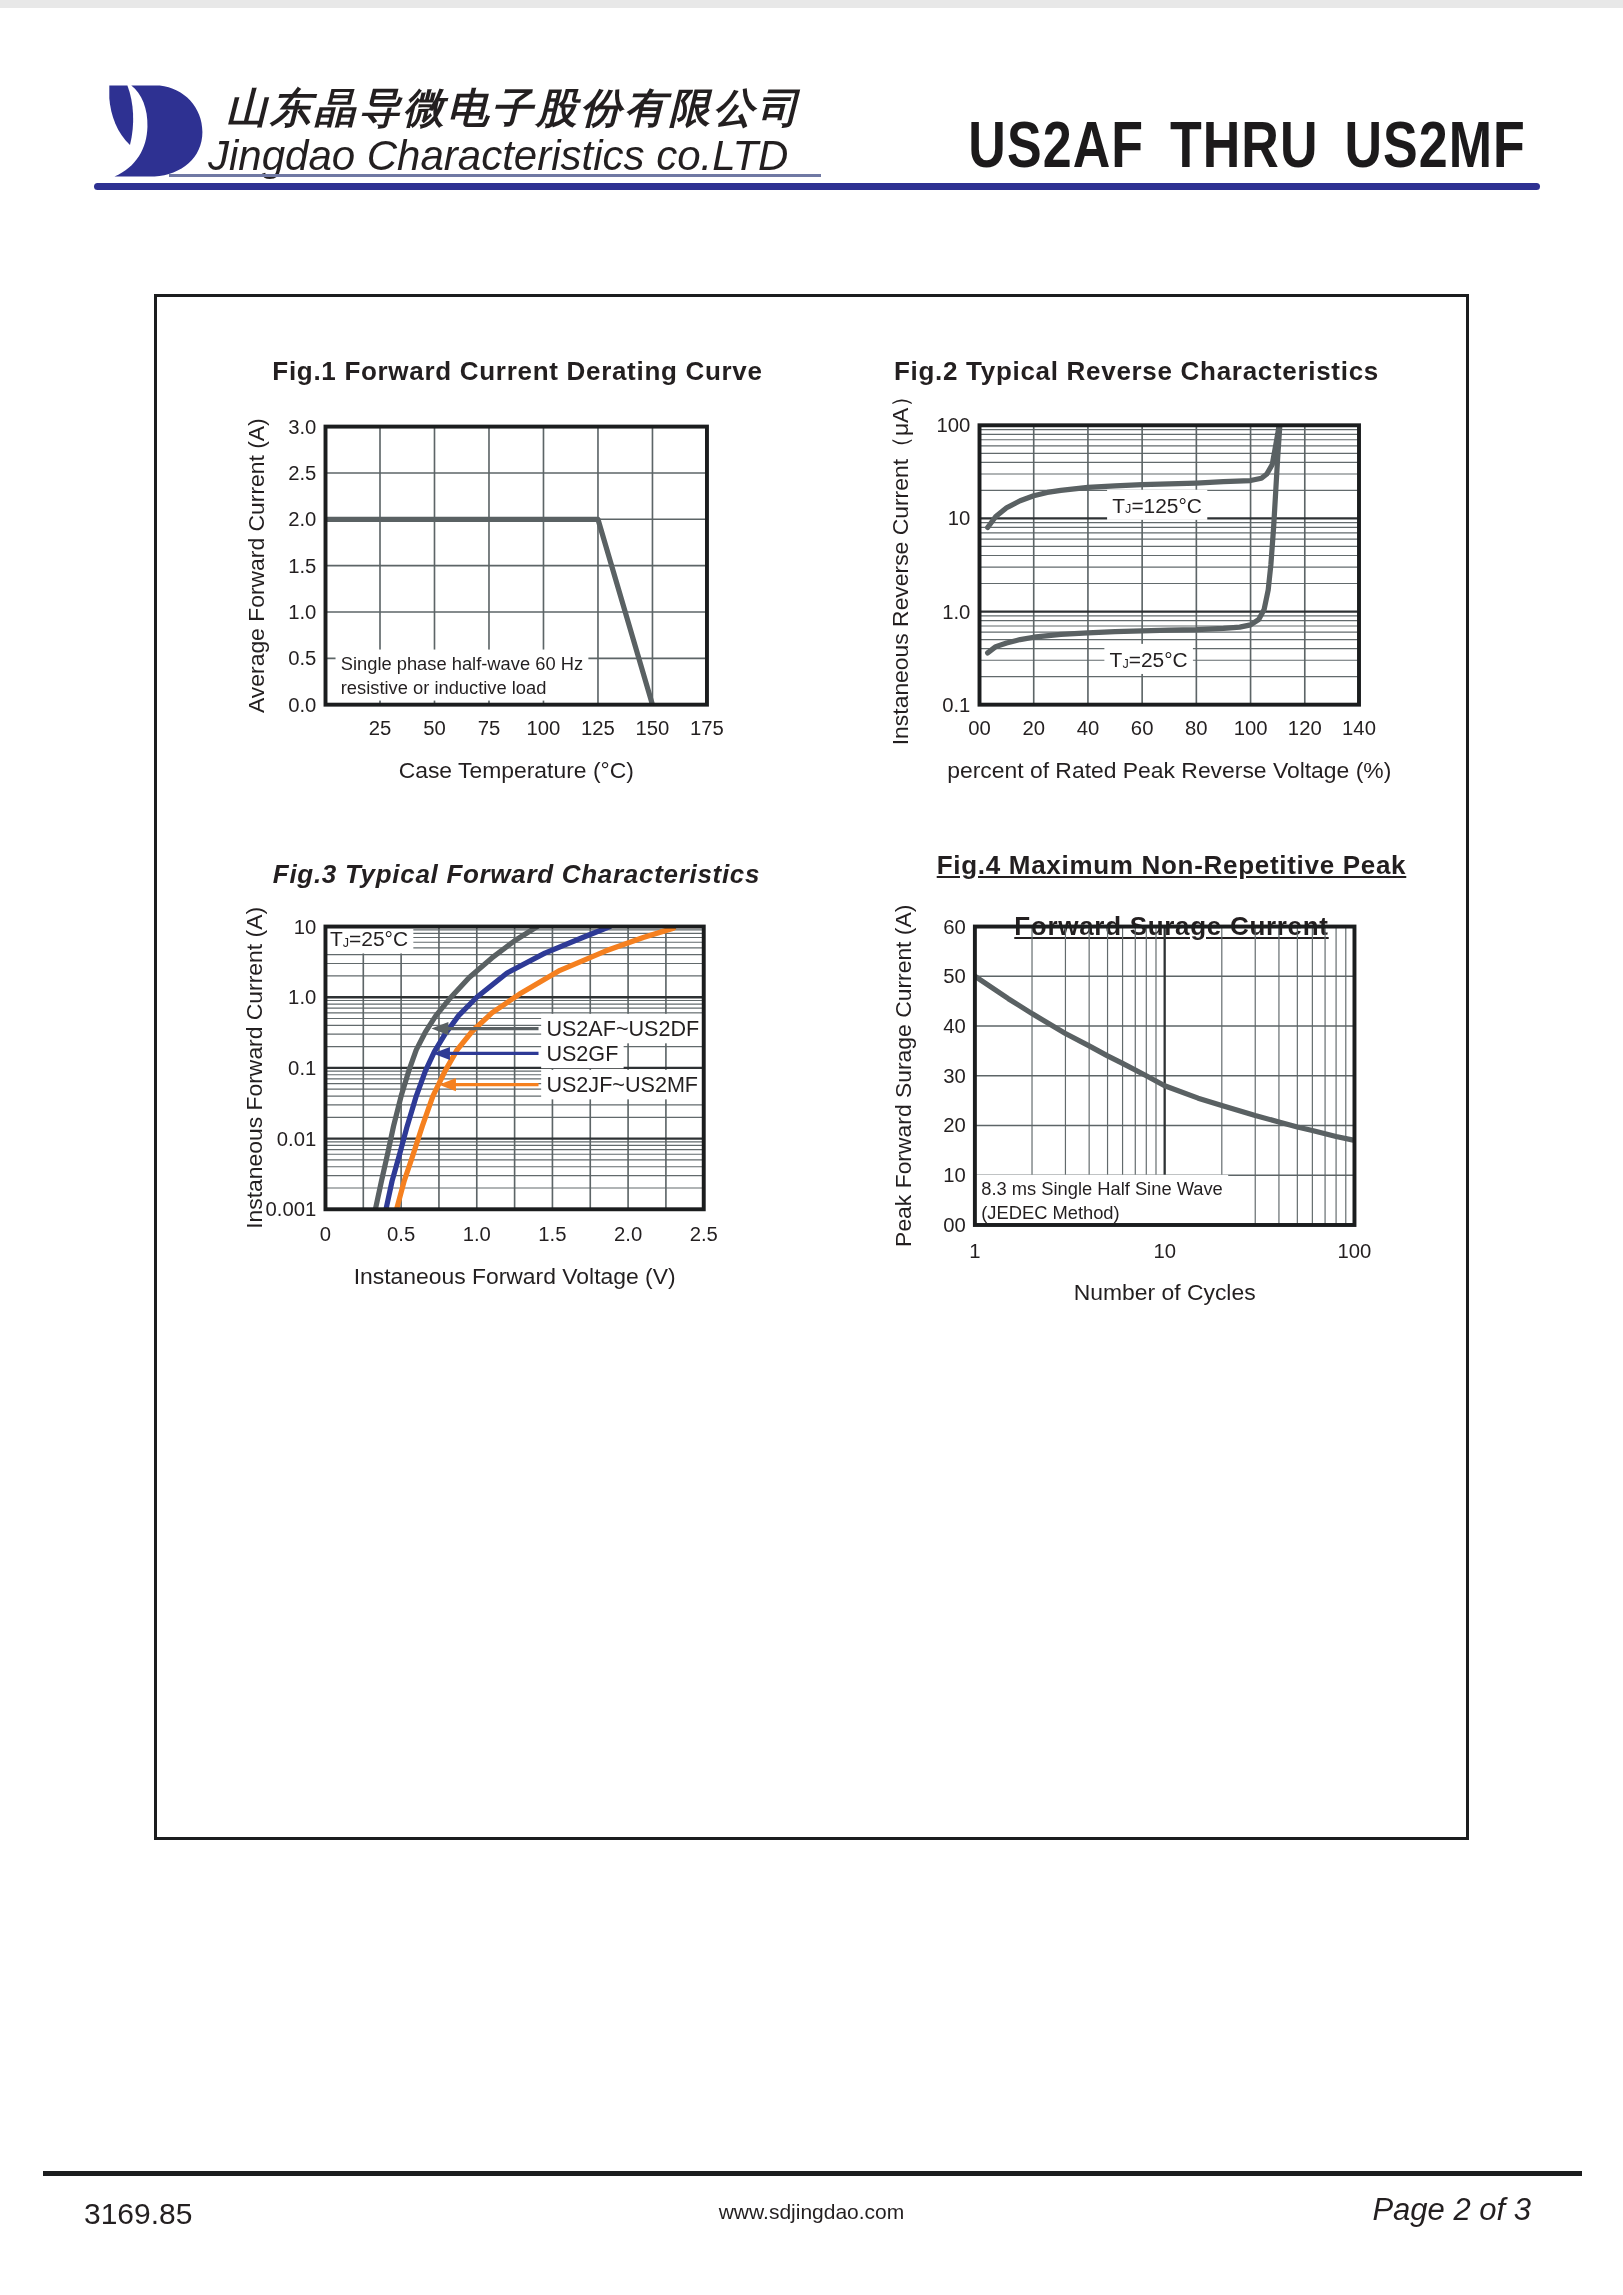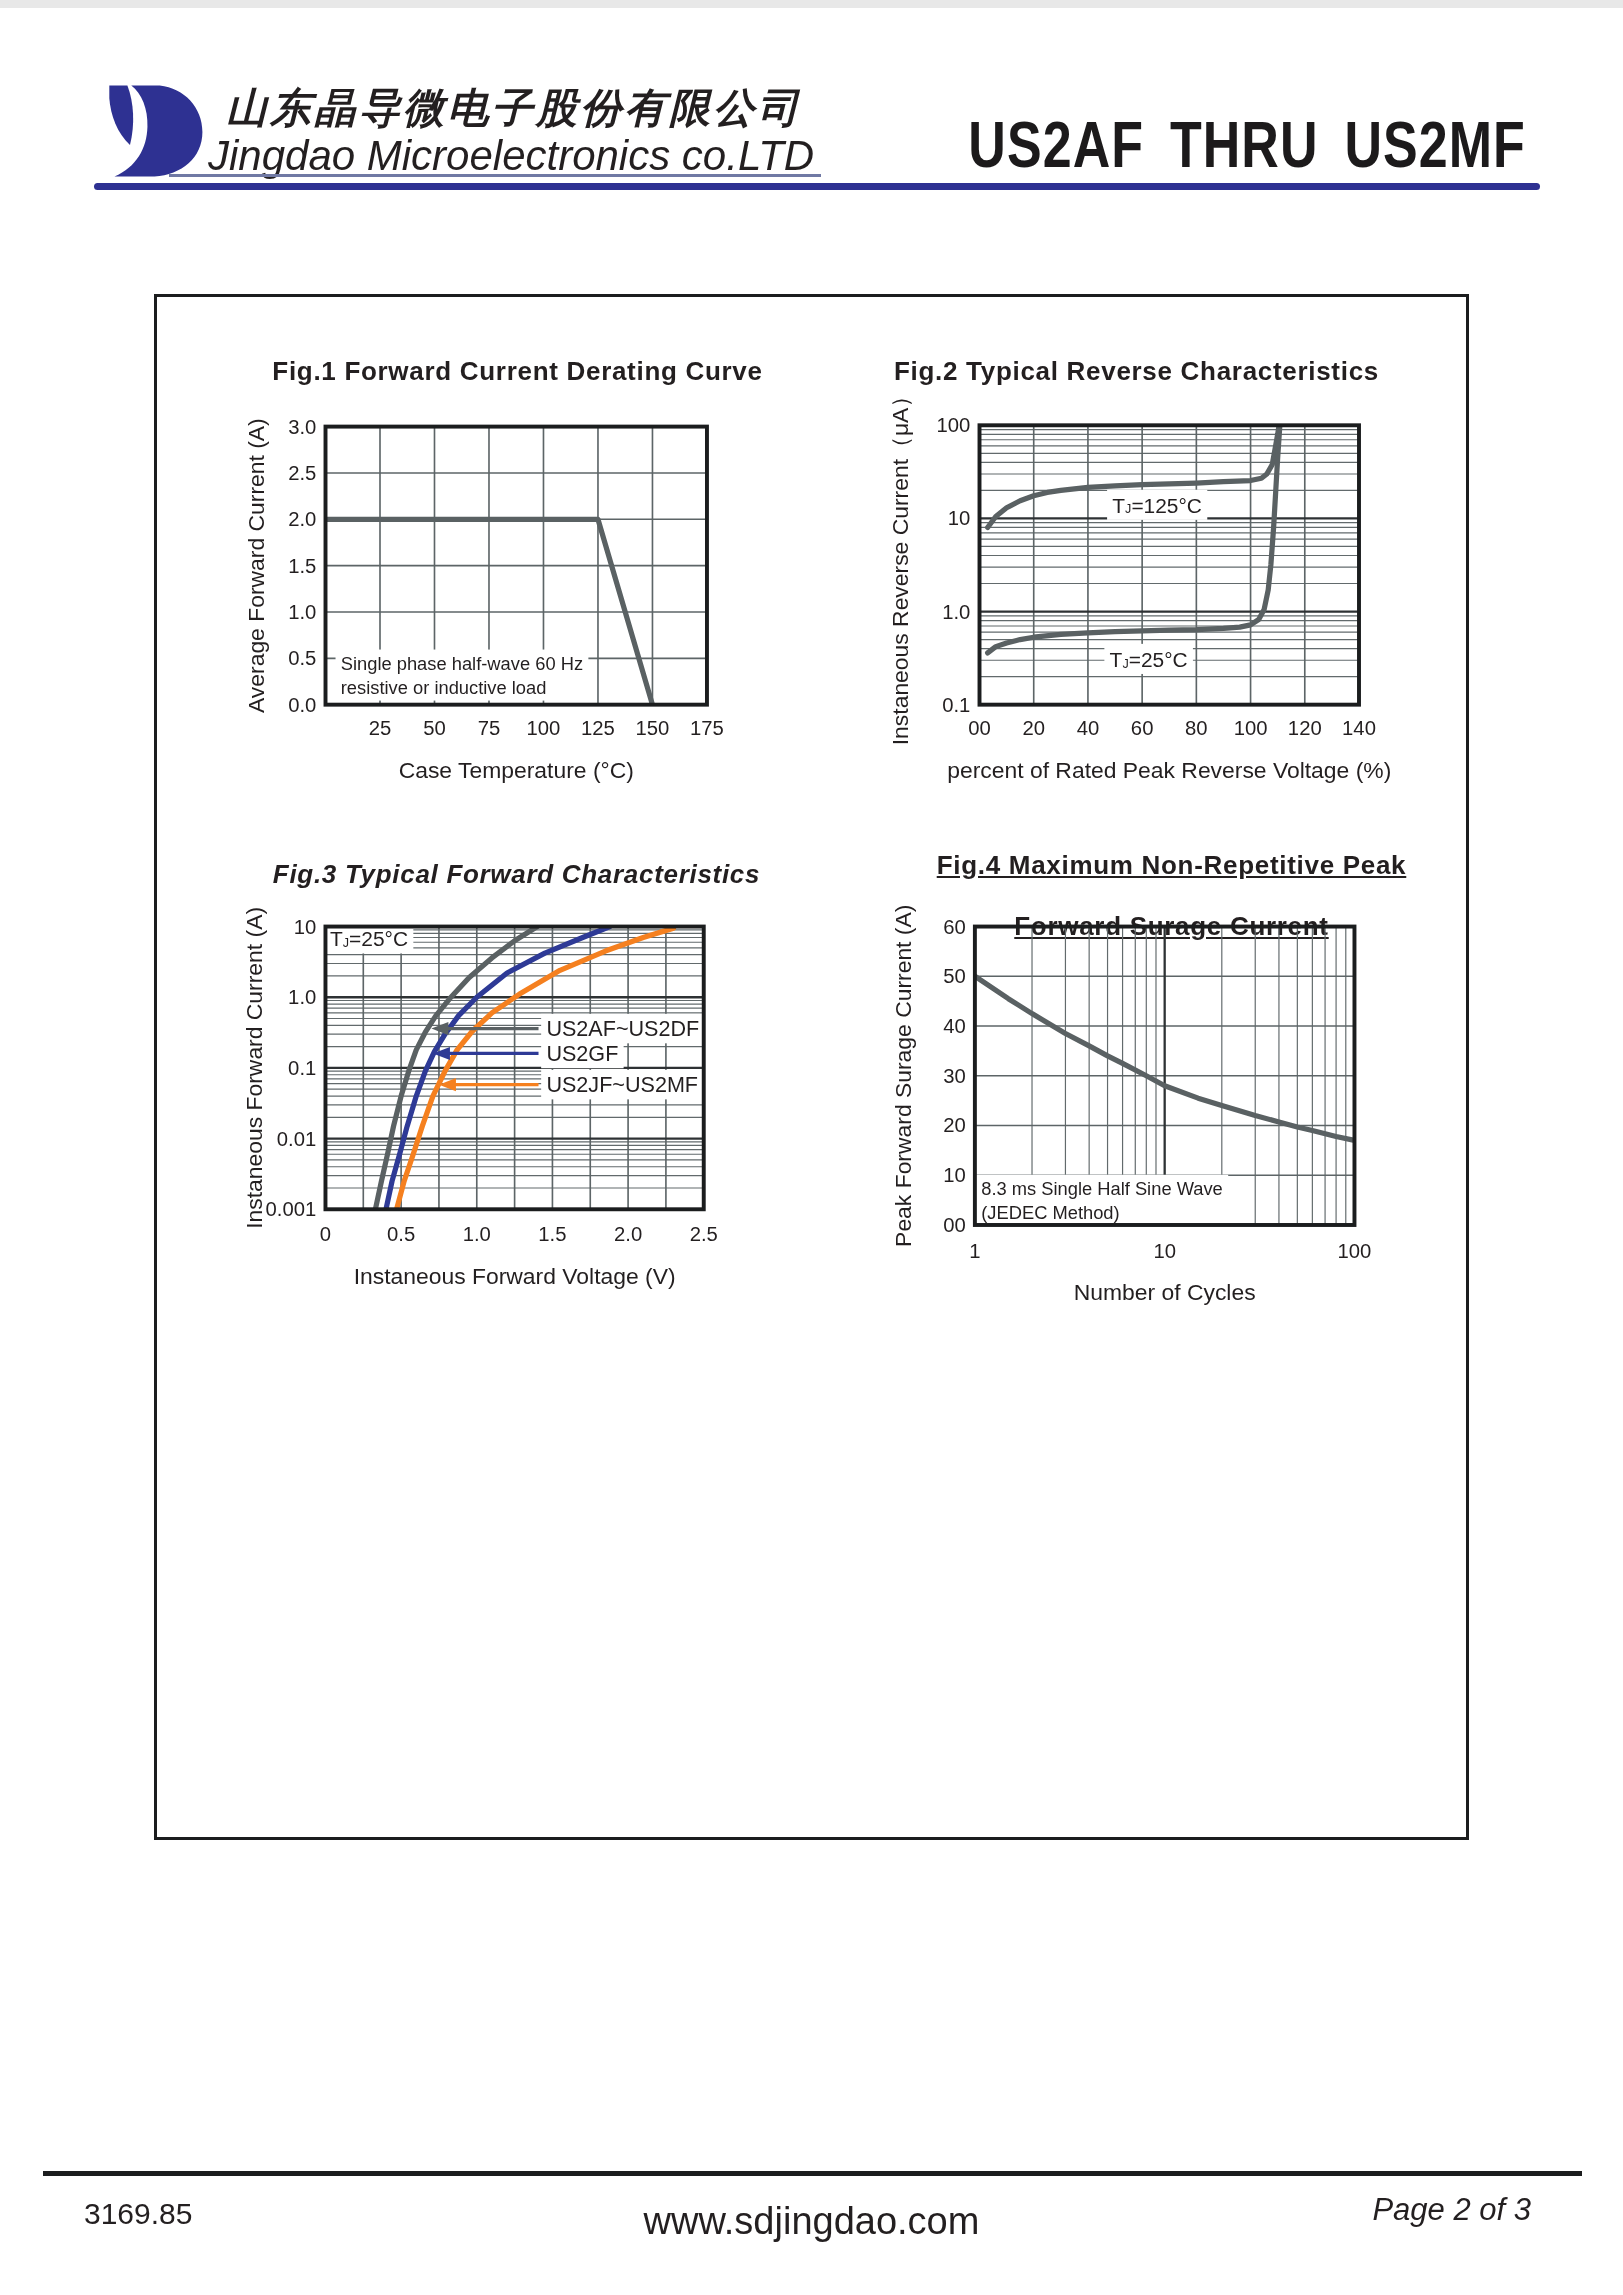--- a/index.html
+++ b/index.html
@@ -35,34 +35,34 @@
   svg.chart text{font-family:"Liberation Sans", sans-serif;fill:#231f20;}
   .tick{font-size:31px;}
   .axis-title{font-size:35px;}
   .grid{stroke:#5d6567;stroke-width:2.5;fill:none;}
   .grid-minor{stroke:#626a6c;stroke-width:1.8;fill:none;}
   .grid-major{stroke:#2e3234;stroke-width:3.5;fill:none;}
   .plot-border{fill:none;stroke:#1b1d1e;stroke-width:6;}
   
   .footer-rule{position:absolute;left:43px;top:2163px;width:1539px;height:4.6px;background:#1b1d1e;}
   .footer-date{position:absolute;left:84px;top:2189px;font-size:30px;}
-  .footer-site{position:absolute;left:0;top:2192px;width:1623px;text-align:center;font-size:38px;}
+  .footer-site{position:absolute;left:0;top:2192px;width:1623px;text-align:center;font-size:21px;}
   .footer-page{position:absolute;right:92px;top:2184px;font-size:31px;font-weight:normal;font-style:italic;}
 </style>
 </head>
 <body>
 
 <div class="page">
 
   <svg class="logo" viewBox="0 0 150 145">
     <path d="M10,2 H80 C118,6 146,36 146,74 C146,114 114,140 72,143 L10,143 C44,128 60,100 61,66 C62,38 52,14 36,2 Z" fill="#2e3192"></path>
     <path d="M2,2 H30 C40,28 42,62 34,94 C14,76 4,48 2,22 Z" fill="#2e3192"></path>
   </svg>
   <div class="company-cn">山东晶导微电子股份有限公司</div>
-  <div class="company-en">Jingdao Microelectronics co.LTD</div>
+  <div class="company-en">Jingdao Characteristics co.LTD</div>
   <div class="header-underline"></div>
   <div class="header-bar"></div>
   <div class="part-range">US2AF  THRU  US2MF</div>
 
   <div class="charts-box"></div>
 
   <div class="fig-title" style="left:220px;top:348px;">Fig.1  Forward Current Derating Curve</div>
   <div class="fig-title" style="left:839px;top:348px;">Fig.2  Typical Reverse Characteristics</div>
   <div class="fig-title" style="left:219px;top:851px;font-style:italic;">Fig.3  Typical Forward Characteristics</div>
   <div class="fig-title" style="left:874px;top:842px;text-decoration:underline;"><span>Fig.4  Maximum Non-Repetitive Peak</span><br>

